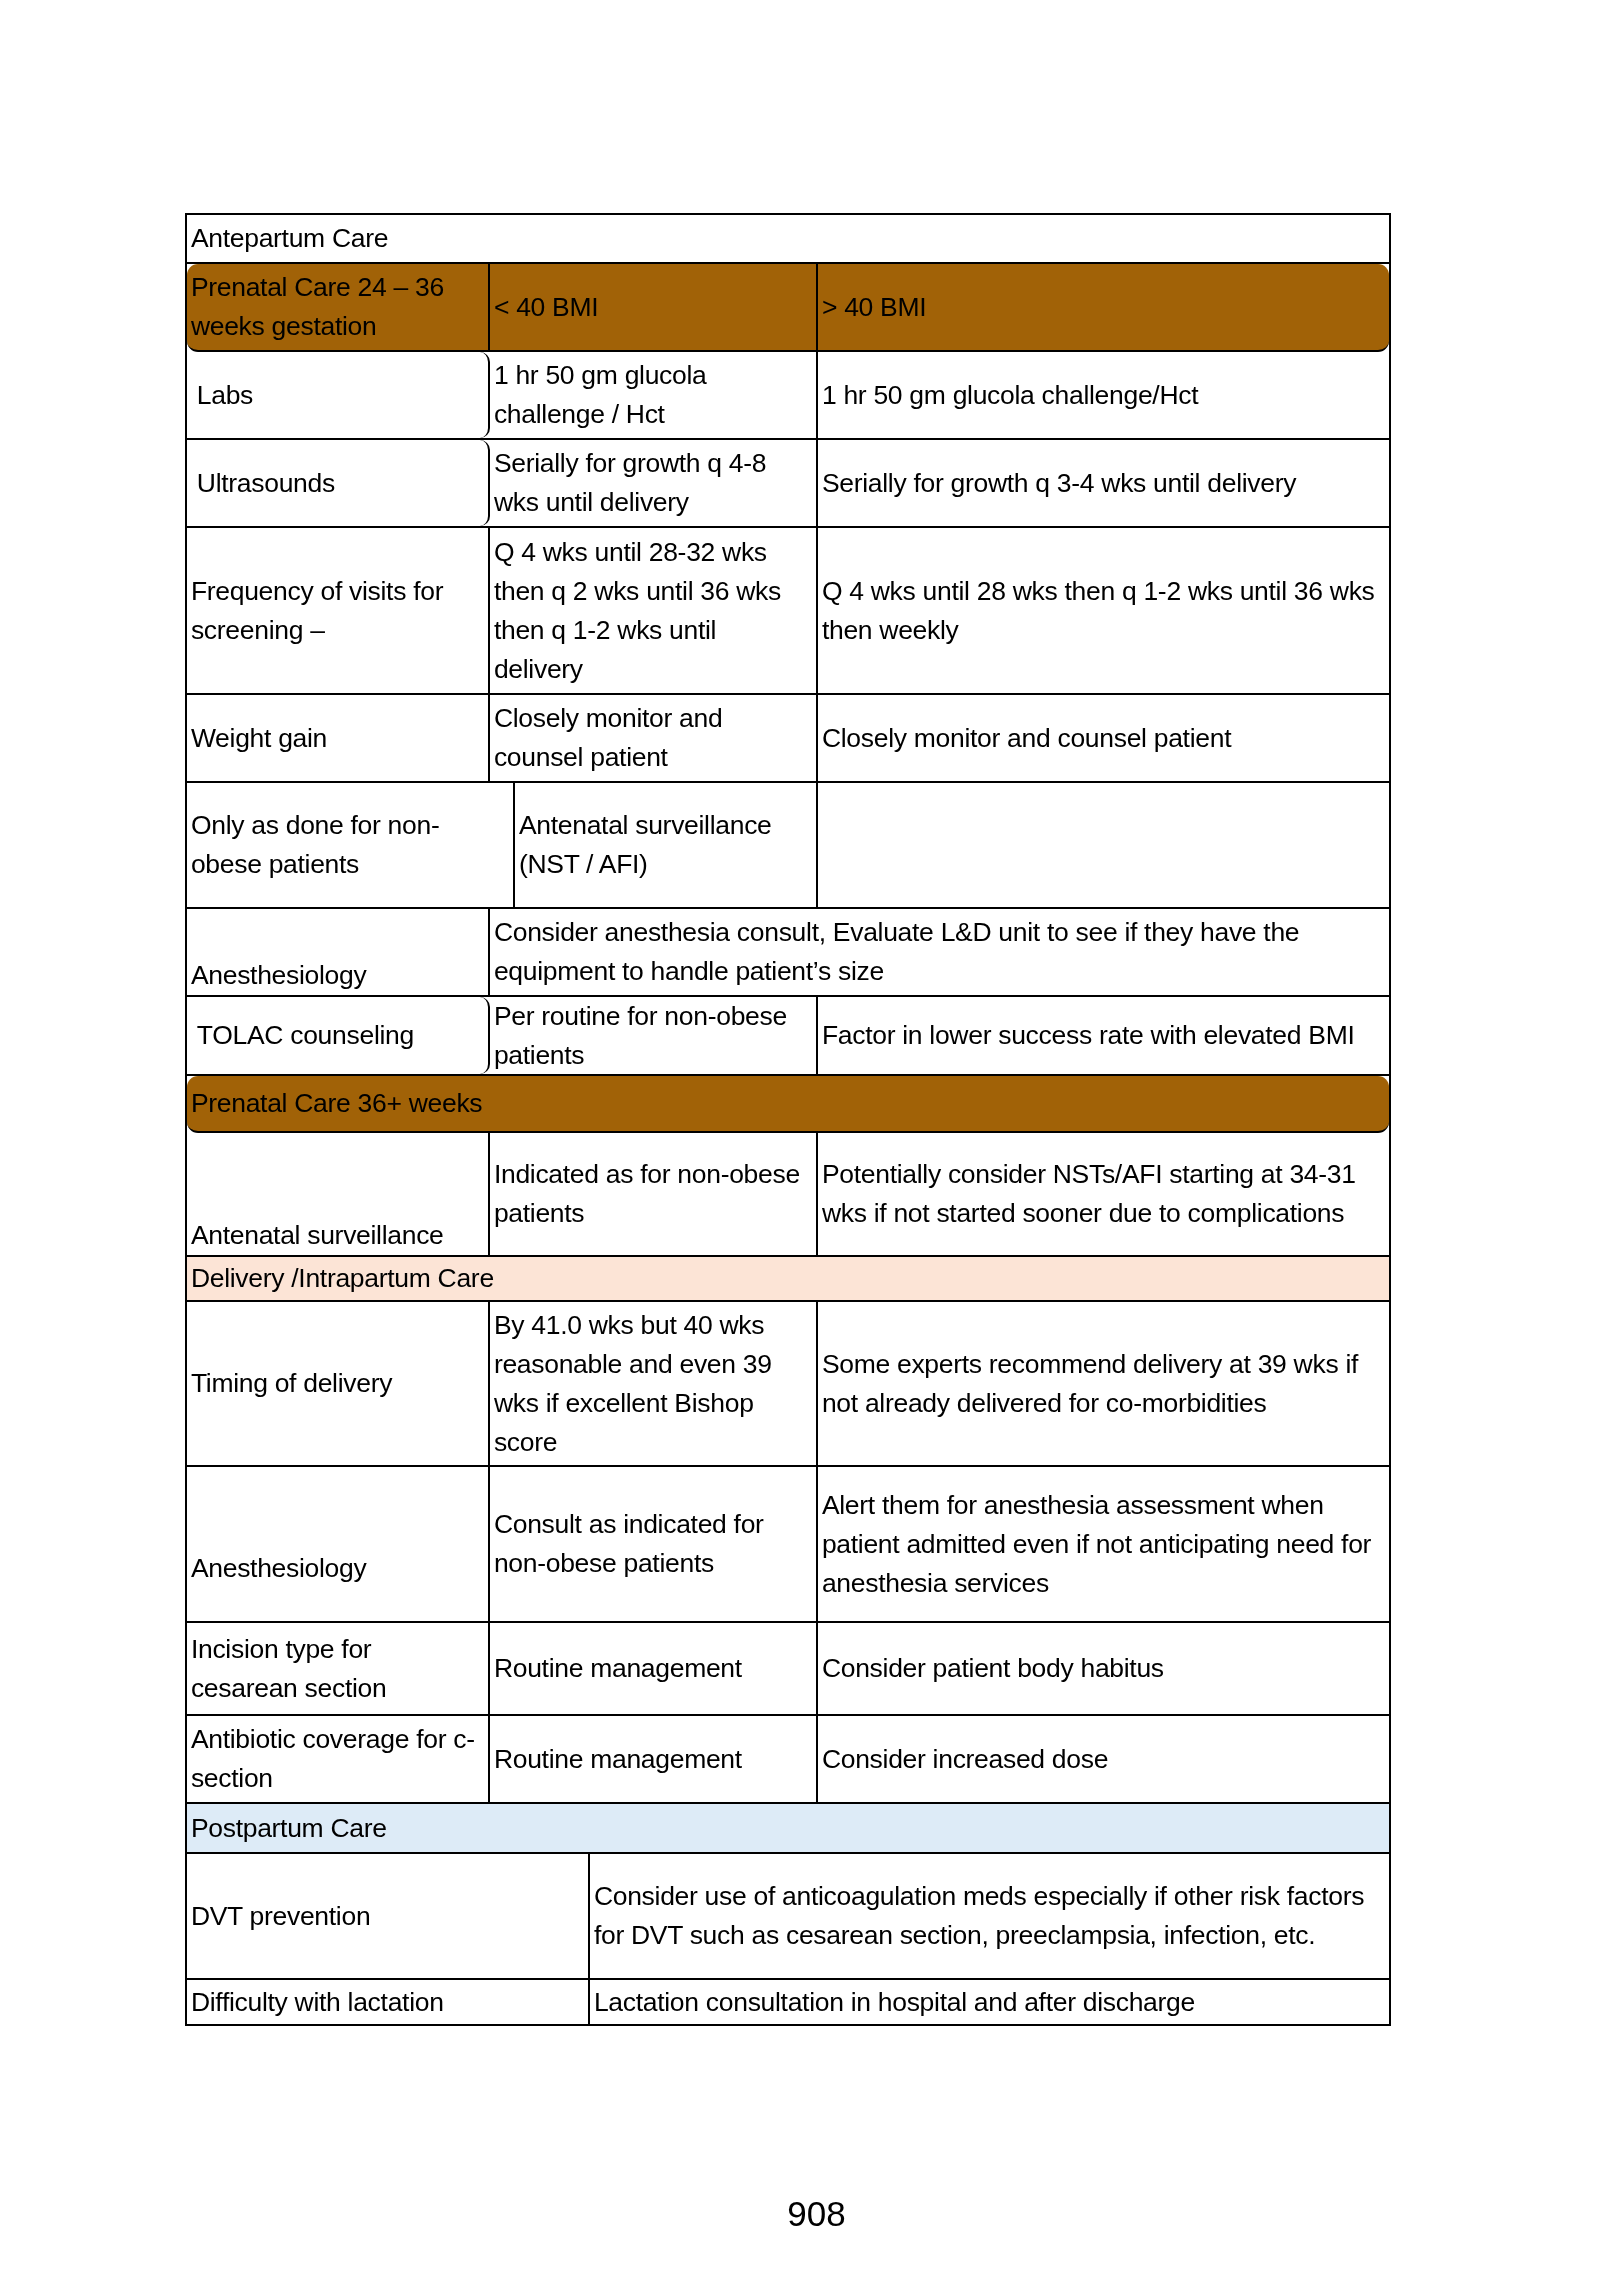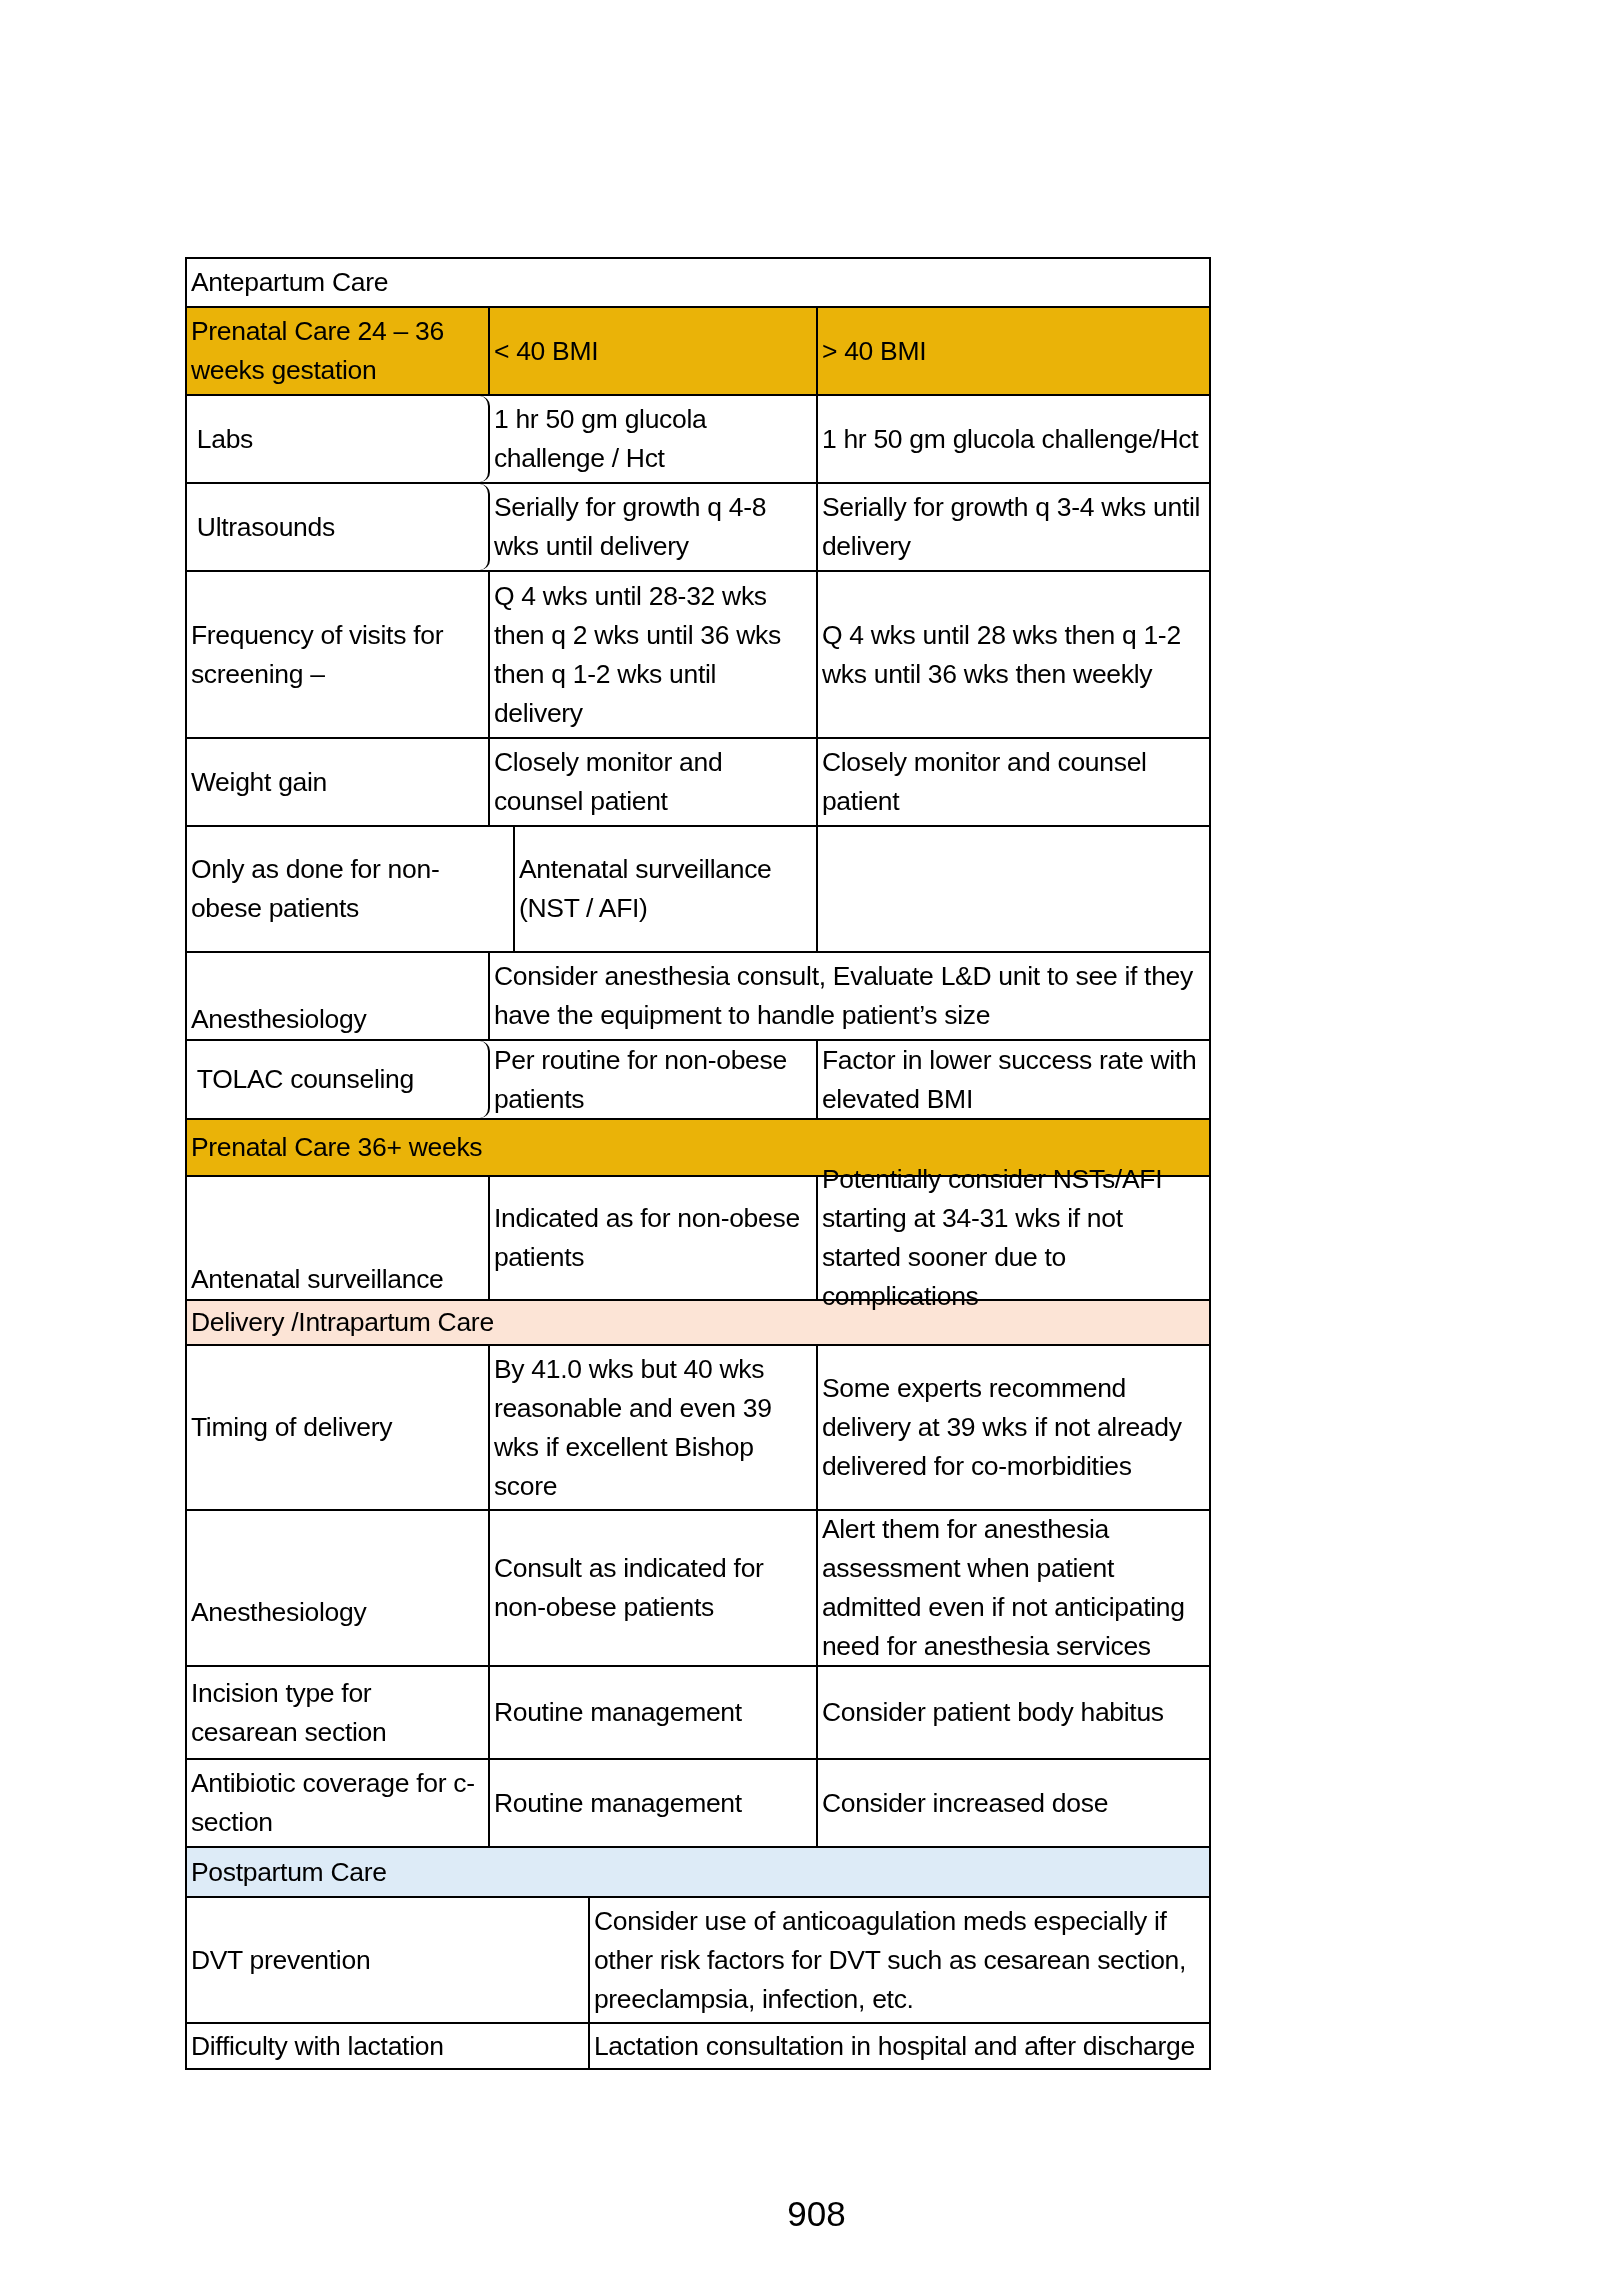--- a/index.html
+++ b/index.html
@@ -1,30 +1,30 @@
 <!DOCTYPE html>
 <html><head>
 <meta charset="utf-8">
 <style>
   html, body { margin:0; padding:0; background:#ffffff; }
   body { width:1621px; height:2293px; position:relative; overflow:hidden;
          font-family:"Liberation Sans", "DejaVu Sans", sans-serif; color:#000; }
-  .tbl { position:absolute; left:185px; top:213px; width:1026px; border:2.9px solid #000; box-sizing:border-box;margin-top:44px; }
+  .tbl { position:absolute; left:185px; top:213px; width:1206px; border:2.9px solid #000; box-sizing:border-box; }
   .row { display:flex; border-bottom:2.9px solid #000; box-sizing:border-box; }
   .row:last-child { border-bottom:none; }
   .cell { box-sizing:border-box; padding:0 3.9px; font-size:26.5px; line-height:39px;
           display:flex; align-items:center; letter-spacing:-0.3px; }
   .c1 { width:303px; border-right:2.9px solid #000; }
   .c2 { width:328px; border-right:2.9px solid #000; }
   .c3 { flex:1; }
   .c23 { flex:1; }
   .pp1 { width:403px; border-right:2.9px solid #000; }
   .pp2 { flex:1; }
   .full { flex:1; }
-  .yellow { background:#eab308; }
+  .yellow { background:#a16207;border-radius:11px; }
   .peach { background:#FCE4D6; }
   .blue { background:#DDEBF7; }
   .bottom { align-items:flex-end; }
   .indent { padding-left:9.8px;border-radius:10px; }
   .pagenum { position:absolute; left:0; width:1621px; top:2194px; text-align:center;
              font-size:35px; font-weight:normal; font-family:"Liberation Sans", sans-serif;padding-left:6px; }
 </style>
 </head>
 <body>
 

